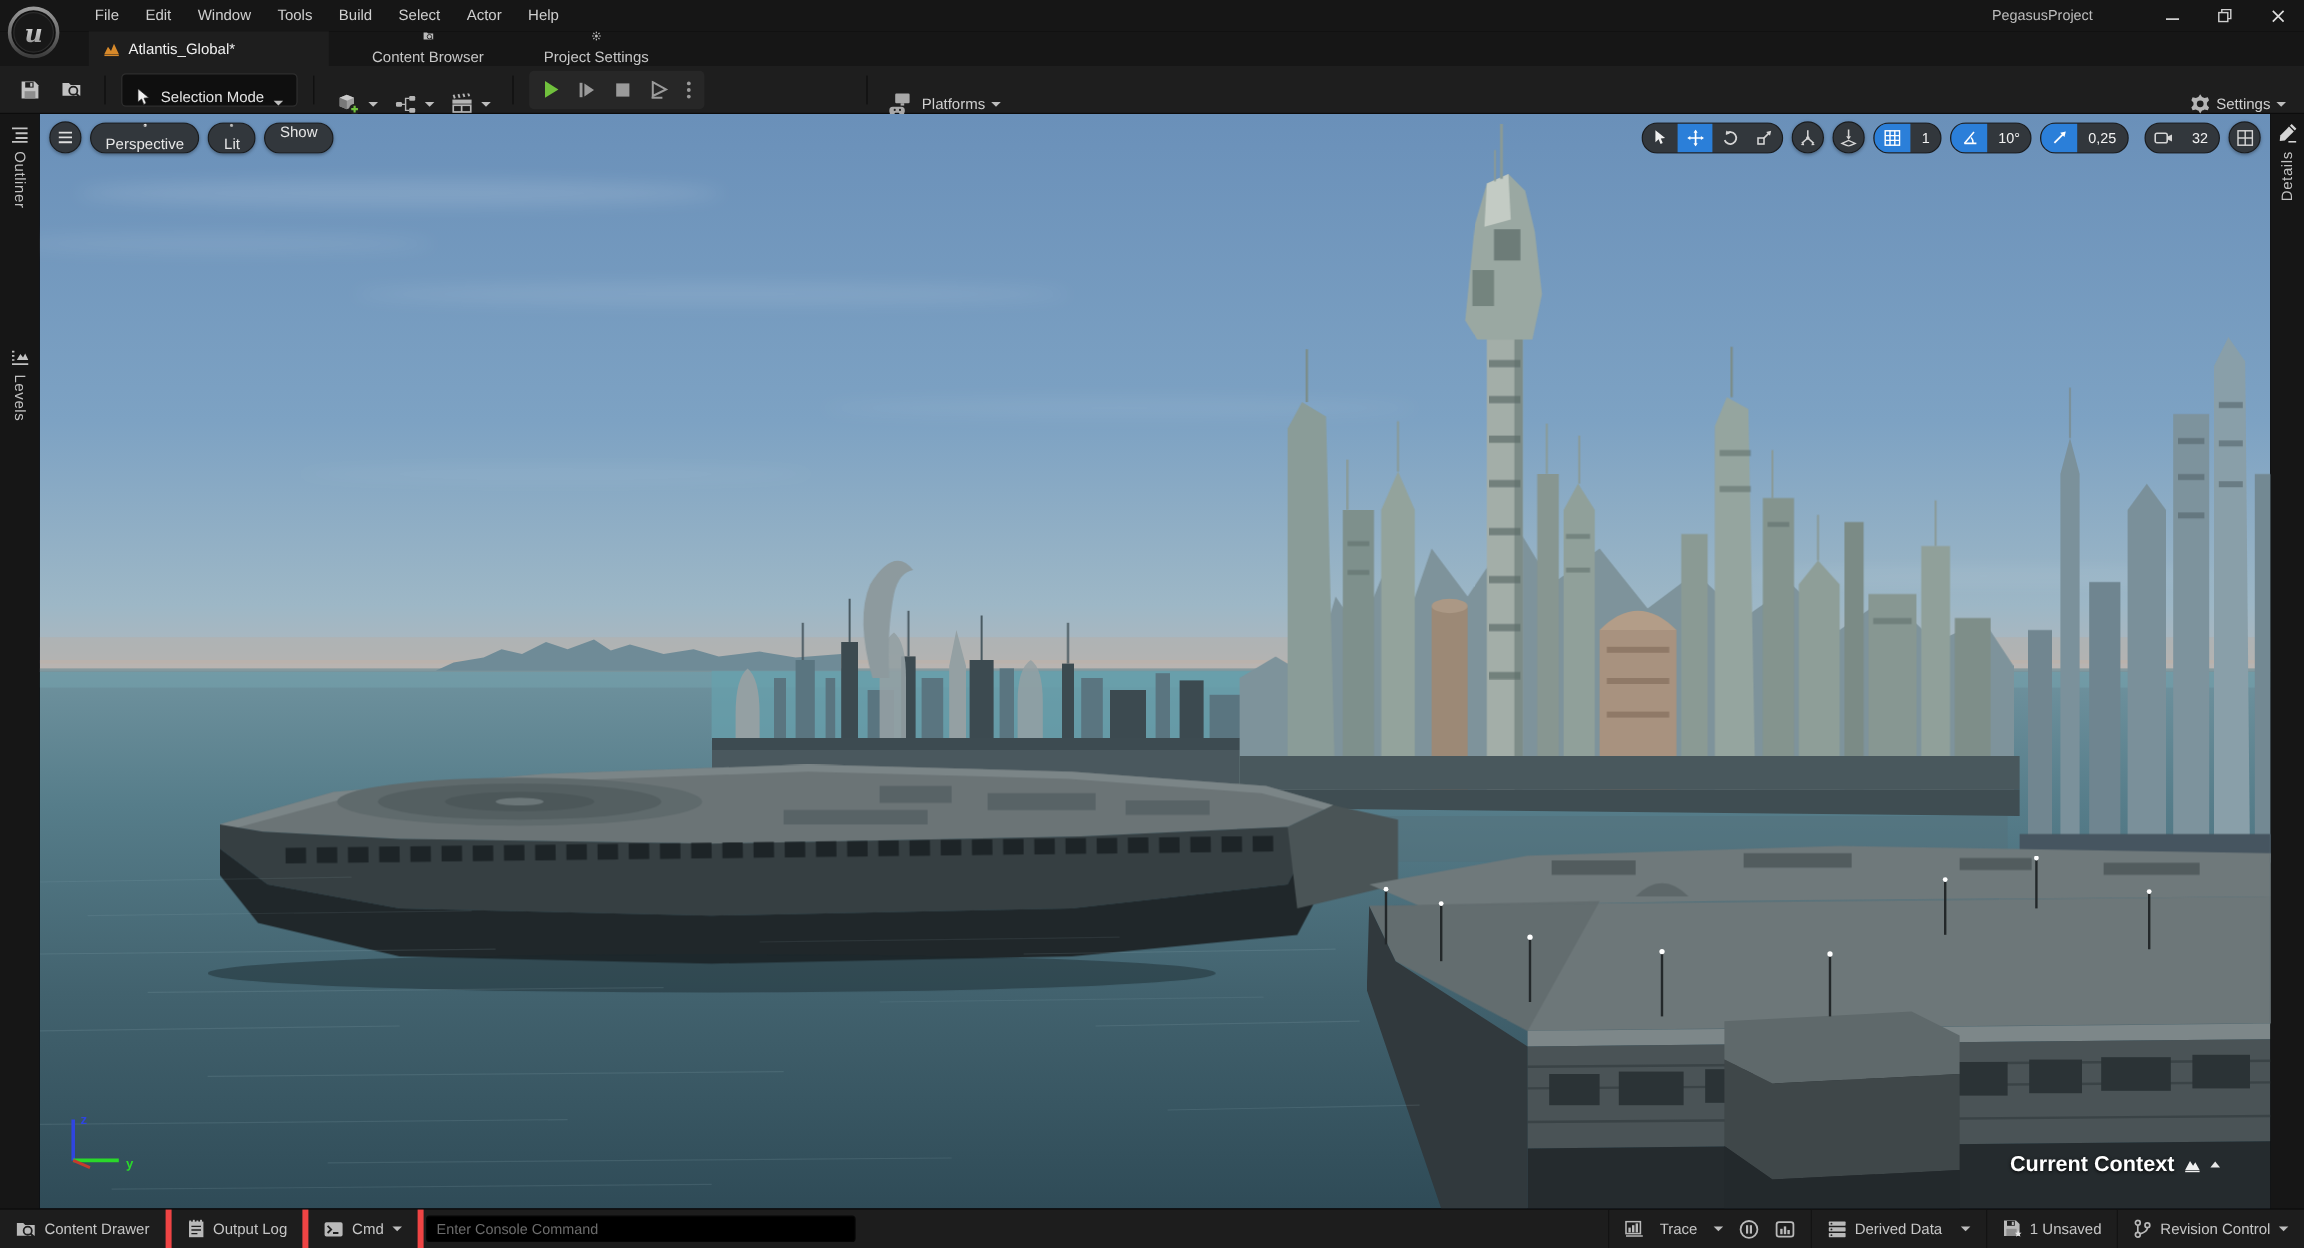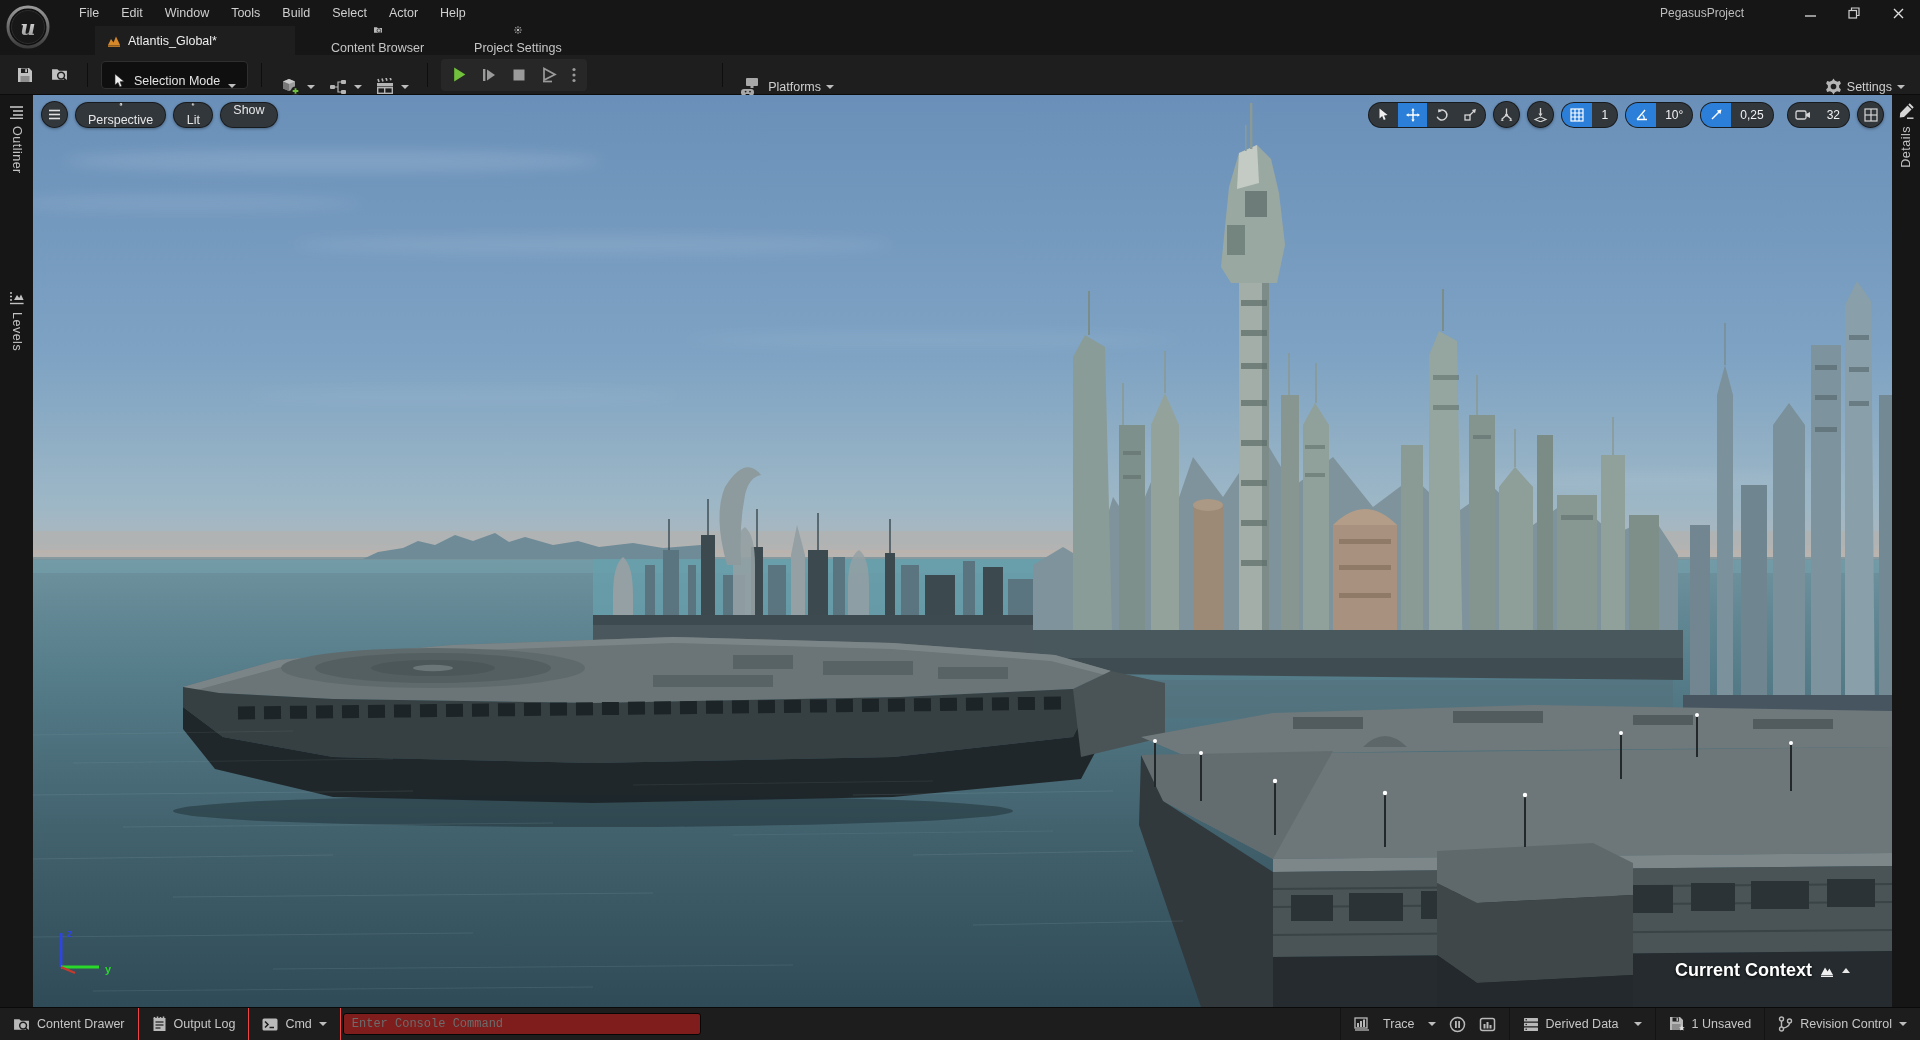--- a/index.html
+++ b/index.html
@@ -9,21 +9,21 @@
   
   .titlebar { height:26px; background:#161616; display:flex; align-items:center; position:relative; z-index:5; }
   .ue-logo { position:absolute; left:6px; top:5px; width:44px; height:44px; z-index:10; }
   .menus { margin-left:68px; display:flex; }
   .menu-item { padding:5px 11px; color:#cfcfcf; cursor:default; }
   .win-title { position:absolute; right:176px; top:6px; color:#bdbdbd; font-size:12px; }
   .win-controls { position:absolute; right:0; top:0; display:flex; height:26px; }
   .win-btn { width:44px; height:26px; display:flex; align-items:center; justify-content:center; }
 
   
-  .tabrow { height:29px; background:#161616; display:flex; align-items:stretch; padding-left:95px; position:relative; }
+  .tabrow { height:29px; background:#161616; display:flex; align-items:stretch; padding-left:74px; position:relative; }
   .tab-active { background:#1e1e1e; display:flex; align-items:center; gap:7px; padding:0 30px 0 12px; color:#efefef; min-width:200px; }
   .tab-btn { display:flex; align-items:center; gap:7px; padding:0 14px; color:#c6c6c6; margin-left:22px;flex-direction:column; }
 
   
   .toolbar { height:40px; background:#1e1e1e; display:flex; align-items:center; padding:0 10px; gap:4px; border-bottom:1px solid #0c0c0c; }
   .tb-sep { width:1px; height:24px; background:#0e0e0e; margin:0 9px; flex:0 0 auto; }
   .icon-btn { width:30px; height:30px; display:flex; align-items:center; justify-content:center; border-radius:3px; }
   .selection-mode { background:#0f0f0f; border:1px solid #2f2f2f; border-radius:4px; height:28px; display:flex; align-items:flex-end; gap:8px; padding:0 11px; color:#e3e3e3; }
   .dd-btn { display:flex; align-items:center; gap:5px; padding:0 5px; height:30px; border-radius:3px;margin-top:24px; }
   .play-group { display:flex; align-items:center; gap:2px; background:#272727; border-radius:4px; padding:2px 4px; }
@@ -57,24 +57,24 @@
   .snap-icon { width:30px; display:flex; align-items:center; justify-content:center; background:#2b7fd9; }
   .snap-icon.plain { background:transparent; }
   .snap-val { padding:0 9px; display:flex; align-items:center; color:#f2f2f2; font-size:12px; }
 
   .current-context { position:absolute; right:42px; bottom:26px; display:flex; align-items:center; gap:7px; color:#fff; font-weight:bold; font-size:18px; text-shadow:0 1px 3px rgba(0,0,0,0.9); z-index:3; }
   .axis-gizmo { position:absolute; left:12px; bottom:24px; z-index:3; }
   .axis-label { font-size:11px; font-weight:bold; }
 
   
   .statusbar { height:33px; background:#1d1d1d; border-top:1px solid #0a0a0a; display:flex; align-items:stretch; }
-  .sb-seg { display:flex; align-items:center; gap:7px; padding:0 13px; border-right:1px solid #ef4444; color:#c6c6c6; }
+  .sb-seg { display:flex; align-items:center; gap:7px; padding:0 13px; border-right:5px solid #ef4444; color:#c6c6c6; }
   .sb-right { margin-left:auto; display:flex; align-items:stretch; }
   .sb-right .sb-seg { border-left:1px solid #131313; border-right:none; }
-  .console-input { align-self:center; width:358px; height:22px; background:#7f1d1d; border:1px solid #060606; border-radius:3px; color:#9a9a9a; font-family:Liberation Mono, monospace; font-size:12px; padding:0 8px; margin-left:2px; }
+  .console-input { align-self:center; width:358px; height:22px; background:#000000; border:1px solid #060606; border-radius:3px; color:#9a9a9a; font-family:Liberation Sans, sans-serif; font-size:12px; padding:0 8px; margin-left:2px; }
   .console-input::placeholder { color:#6c6c6c; }
 </style>
 </head>
 <body>
 
 <div class="titlebar">
   <svg class="ue-logo" viewBox="0 0 44 44">
     <defs>
       <linearGradient id="ringG" x1="0" y1="0" x2="0" y2="1">
         <stop offset="0" stop-color="#9a9a9a"></stop>

